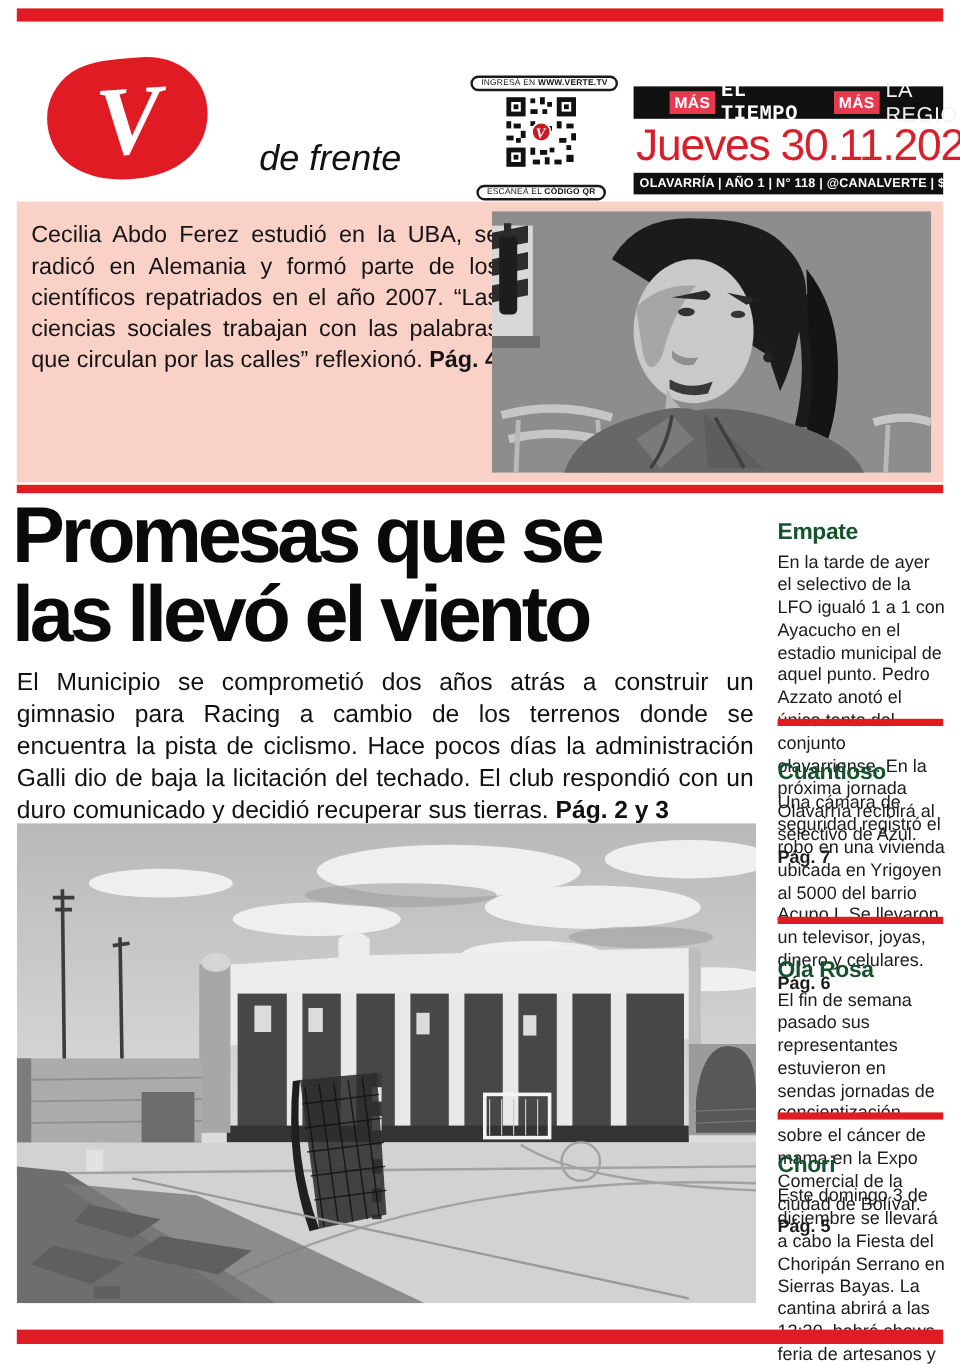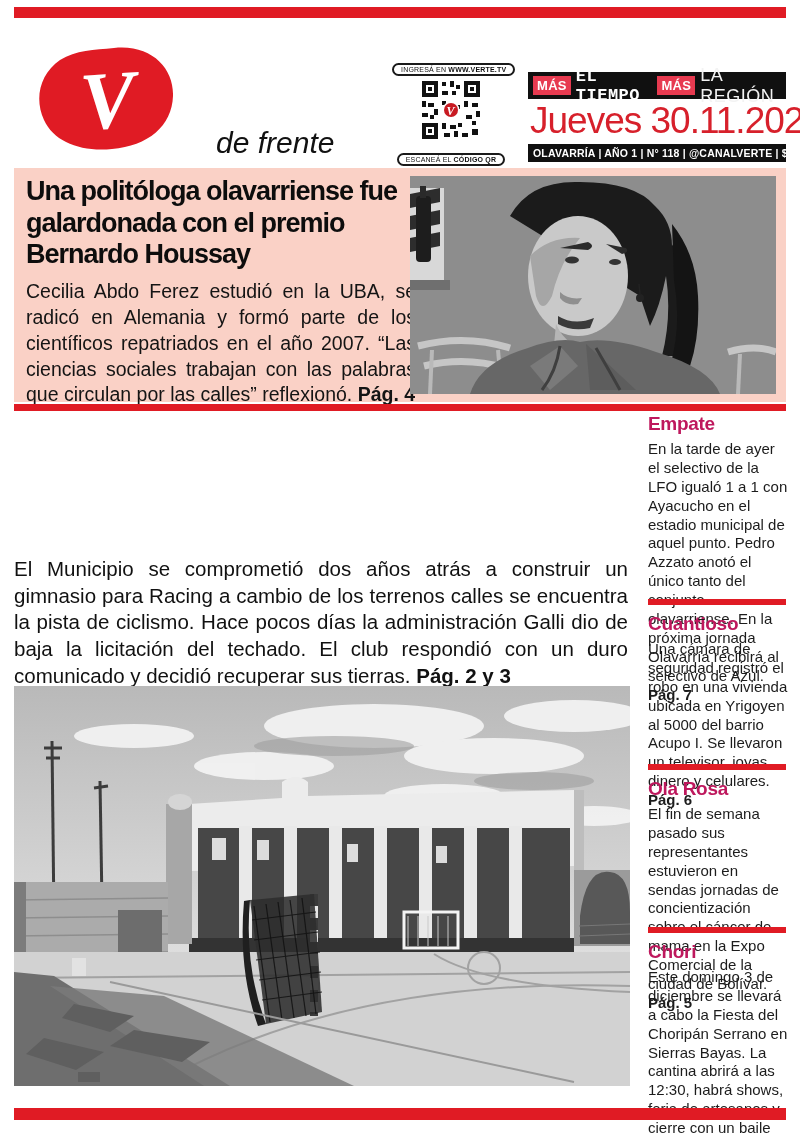--- a/index.html
+++ b/index.html
@@ -9,31 +9,31 @@
   .red-bar { position:absolute; left:14px; width:772px; background:#e01b24; }
   .red-bar.top { top:7px; height:11px; }
   .red-bar.bottom { top:1108px; height:12px; }
 
   
   .logo-wrap { position:absolute; left:36px; top:46px; width:350px; height:120px; }
   .logo-blob { position:absolute; left:0; top:0; width:140px; height:104px; }
   .brand-name { position:absolute; left:148px; top:2px; font-size:66px; font-weight:bold;
                 letter-spacing:-4px; color:#0d0d0d; }
   .brand-tagline { position:absolute; left:180px; top:70px; font-size:30px; font-style:italic;
-                   color:#111; letter-spacing:0;margin-top:10px; }
+                   color:#111; letter-spacing:0; }
 
   .qr-group { position:absolute; left:392px; top:58px; width:118px; text-align:center; }
   .qr-pill { display:inline-block; border:2px solid #1a1a1a; border-radius:9px; padding:1px 7px;
              font-size:7px; color:#111; letter-spacing:.2px; white-space:nowrap; background:#fff; }
   .qr-pill b { font-weight:bold; }
   .qr-box { width:62px; height:62px; margin:3px auto; }
 
   .mast-right { position:absolute; left:528px; top:72px; width:258px; }
   .mast-strip { display:flex; align-items:center; background:#101010; height:27px; padding:0 5px; gap:5px; }
-  .mas-chip { background:#e73a50; color:#fff; font-weight:bold; font-size:13px; padding:2px 4px; letter-spacing:.3px; }
+  .mas-chip { background:#e73a50; color:#fff; font-weight:bold; font-size:13px; padding:2px 4px; letter-spacing:.3px;margin-left:25px; }
   .tiempo { color:#fff; font-family:Liberation Mono, monospace; font-weight:bold;
             font-size:17px; letter-spacing:.5px; }
   .region { color:#f3f3f3; font-size:18px; letter-spacing:.5px; font-weight:normal; }
   .mast-date { color:#d7202b; font-size:37px; letter-spacing:-1px; padding:1px 0 2px 2px; white-space:nowrap; }
   .mast-info { background:#101010; color:#fff; font-size:10.5px; font-weight:bold; letter-spacing:.2px;
                height:18px; display:flex; align-items:center; padding:0 5px; white-space:nowrap; }
 
   
   .top-story { position:absolute; left:14px; top:168px; width:772px; height:234px; background:#fad1c6; }
   .ts-text { position:absolute; left:12px; top:8px; width:390px; }
@@ -48,21 +48,21 @@
   
   .main-headline { position:absolute; left:10px; top:412px; width:640px; font-size:66px; line-height:1.0;
                    font-weight:bold; letter-spacing:-3.5px; color:#0a0a0a; }
   .main-body { position:absolute; left:14px; top:556px; width:614px; font-size:20.5px; line-height:1.3;
                color:#111; text-align:justify; }
   .main-body b { font-weight:bold; }
   .main-photo { position:absolute; left:14px; top:686px; width:616px; height:400px; }
 
   
   .sb { position:absolute; left:648px; width:140px; }
-  .sb-title { font-size:19px; font-weight:bold; color:#be185d; letter-spacing:-.3px; margin-bottom:5px; }
+  .sb-title { font-size:19px; font-weight:bold; color:#14532d; letter-spacing:-.3px; margin-bottom:5px;margin-top:20px; }
   .sb-body { font-size:15px; line-height:1.26; color:#1c1c1c; text-align:left; }
   .sb-body b { font-weight:bold; }
   .sb-rule { position:absolute; left:648px; width:138px; height:6px; background:#e01b24; }
 </style>
 </head>
 <body>
 
 <div class="page">
 
   <div class="red-bar top"></div>
@@ -132,21 +132,20 @@
       <span class="tiempo">EL TIEMPO</span>
       <span class="mas-chip">MÁS</span>
       <span class="region">LA REGIÓN</span>
     </div>
     <div class="mast-date">Jueves 30.11.2023</div>
     <div class="mast-info">OLAVARRÍA | AÑO 1 | N° 118 | @CANALVERTE | $ 700</div>
   </div>
 
   <div class="top-story">
     <div class="ts-text">
-      <div class="ts-headline">Una politóloga olavarriense fue galardonada con el premio Bernardo Houssay</div>
       <div class="ts-body">
         <span>Cecilia Abdo Ferez estudió en la UBA, se radicó en Alemania y formó parte de los científicos repatriados en el año 2007. “Las ciencias sociales trabajan con las palabras que circulan por las calles” reflexionó.</span>
         <b>Pág. 4</b>
       </div>
     </div>
     <svg class="ts-photo" viewBox="0 0 366 218" preserveAspectRatio="none">
       <rect width="366" height="218" fill="#8d8d8d"></rect>
 
       <g>
         <rect x="0" y="12" width="34" height="92" fill="#d8d8d8"></rect>
@@ -187,23 +186,27 @@
         <path d="M150,170 L168,190 L140,214 L120,190 Z" fill="#7a7a7a"></path>
         <path d="M176,168 L196,186 L226,214 L180,214 Z" fill="#5d5d5d"></path>
         <path d="M150,170 Q146,196 132,214" stroke="#3f3f3f" stroke-width="3" fill="none"></path>
         <path d="M186,172 Q200,196 210,214" stroke="#3f3f3f" stroke-width="3" fill="none"></path>
       </g>
     </svg>
   </div>
 
   <div class="rule-main"></div>
 
+  <div class="main-headline">
+    <div>Promesas que se</div>
+    <div>las llevó el viento</div>
+  </div>
 
   <div class="main-body">
-    <span>El Municipio se comprometió dos años atrás a construir un gimnasio para Racing a cambio de los terrenos calles se encuentra la pista de ciclismo. Hace pocos días la administración Galli dio de baja la licitación del techado. El club respondió con un duro comunicado y decidió recuperar sus tierras.</span>
+    <span>El Municipio se comprometió dos años atrás a construir un gimnasio para Racing a cambio de los terrenos donde se encuentra la pista de ciclismo. Hace pocos días la administración Galli dio de baja la licitación del techado. El club respondió con un duro comunicado y decidió recuperar sus tierras.</span>
     <b>Pág. 2 y 3</b>
   </div>
 
   <svg class="main-photo" viewBox="0 0 616 400" preserveAspectRatio="none">
 
     <defs>
       <linearGradient id="sky" x1="0" y1="0" x2="0" y2="1">
         <stop offset="0" stop-color="#b9b9b9"></stop>
           <stop offset="1" stop-color="#dedede"></stop>
       </linearGradient>

